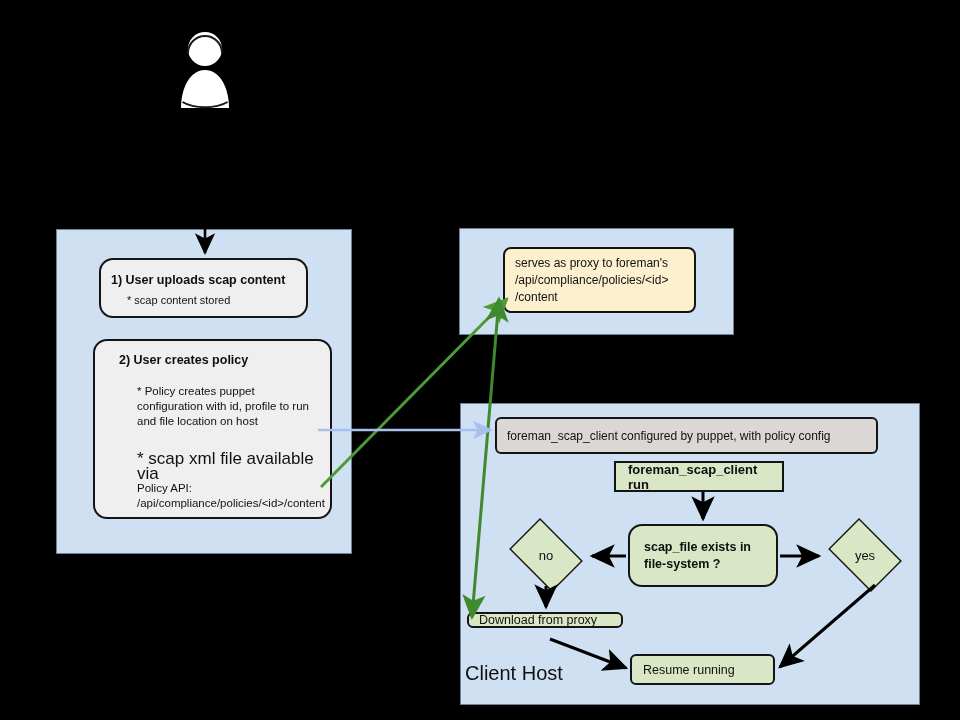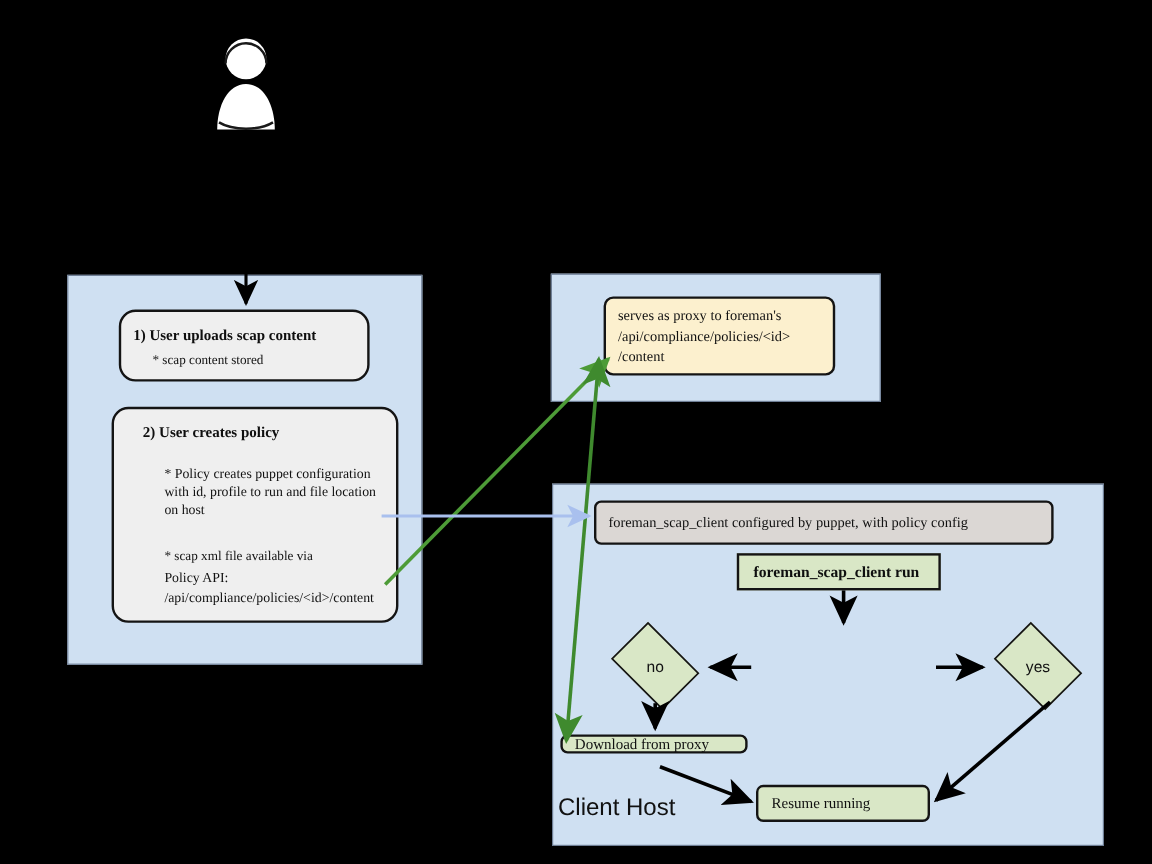--- a/index.html
+++ b/index.html
@@ -2,21 +2,21 @@
 <html><head>
 <meta charset="utf-8">
 <style>
   html,body{margin:0;padding:0;background:#000;}
   body{width:960px;height:720px;overflow:hidden;font-family:"Liberation Sans",sans-serif;}
   #stage{position:relative;width:960px;height:720px;background:#000;}
   svg.layer{position:absolute;left:0;top:0;width:960px;height:720px;overflow:visible;}
   #edges{z-index:40;pointer-events:none;}
   .zone{position:absolute;background:#cfe0f2;border:1px solid #6f7f96;box-sizing:border-box;z-index:5;}
   .node{position:absolute;box-sizing:border-box;border:2px solid #141414;
-        display:flex;flex-direction:column;justify-content:center;z-index:20;font-family:Liberation Serif, serif;}
+        display:flex;flex-direction:column;justify-content:center;z-index:20;}
   .node .ttl{font-weight:bold;color:#0f0f0f;}
   .node .sub{color:#111;}
   .grey{background:#efefef;}
   .grey2{background:#dbd7d4;}
   .cream{background:#fcf0ce;}
   .green{background:#d9e7c6;}
   .r14{border-radius:14px;}
   .r8{border-radius:8px;}
   .r6{border-radius:6px;}
   .sq{border-radius:0;}
@@ -49,39 +49,43 @@
   </svg>
 
   <div class="node grey r14" style="left:99px;top:258px;width:209px;height:60px;padding:8px 10px 6px 10px;">
     <div class="ttl" style="font-size:12.5px;margin-bottom:7px;">1) User uploads scap content</div>
     <div class="sub" style="font-size:11px;padding-left:16px;">*  scap content stored</div>
   </div>
 
   <div class="node grey r14" style="left:93px;top:339px;width:239px;height:180px;padding:12px 12px 10px 14px;justify-content:space-between;">
     <div class="ttl" style="font-size:12.5px;margin-bottom:17px;padding-left:10px;">2) User creates policy</div>
     <div class="sub" style="font-size:11.5px;line-height:15px;padding-left:28px;">* Policy creates puppet configuration with id, profile to run and file location on host</div>
-    <div class="sub" style="font-size:11px;line-height:15px;padding-left:28px;margin-top:22px;">* scap xml file available via</div>
+    <div class="sub" style="font-size:17px;line-height:15px;padding-left:28px;margin-top:22px;">* scap xml file available via</div>
     <div class="sub" style="font-size:11.5px;line-height:15px;padding-left:28px;">Policy API:</div>
     <div class="sub" style="font-size:11.5px;line-height:15px;padding-left:28px;">/api/compliance/policies/&lt;id&gt;/content</div>
   </div>
 
   <div class="node cream r8" style="left:503px;top:247px;width:193px;height:66px;padding:6px 8px 6px 10px;justify-content:flex-start;">
     <div class="sub" style="font-size:12px;line-height:17px;">serves as proxy to foreman's</div>
     <div class="sub" style="font-size:12px;line-height:17px;">/api/compliance/policies/&lt;id&gt;</div>
     <div class="sub" style="font-size:12px;line-height:17px;">/content</div>
   </div>
 
   <div class="node grey2 r6" style="left:495px;top:417px;width:383px;height:37px;padding:0 10px;">
     <div class="sub" style="font-size:12px;">foreman_scap_client configured by puppet, with policy config</div>
   </div>
 
   <div class="node green sq" style="left:614px;top:461px;width:170px;height:31px;padding:0 12px;">
     <div class="ttl" style="font-size:13px;">foreman_scap_client run</div>
   </div>
 
+  <div class="node green r14" style="left:628px;top:524px;width:150px;height:63px;padding:0 0 0 14px;">
+    <div class="ttl" style="font-size:12.5px;line-height:17px;">scap_file exists in</div>
+    <div class="ttl" style="font-size:12.5px;line-height:17px;">file-system ?</div>
+  </div>
 
   <div class="diamond" style="left:503px;top:524px;width:86px;height:62px;">
     <div class="dshape"></div>
     <div class="dlbl">no</div>
   </div>
 
   <div class="diamond" style="left:822px;top:524px;width:86px;height:62px;">
     <div class="dshape"></div>
     <div class="dlbl">yes</div>
   </div>

